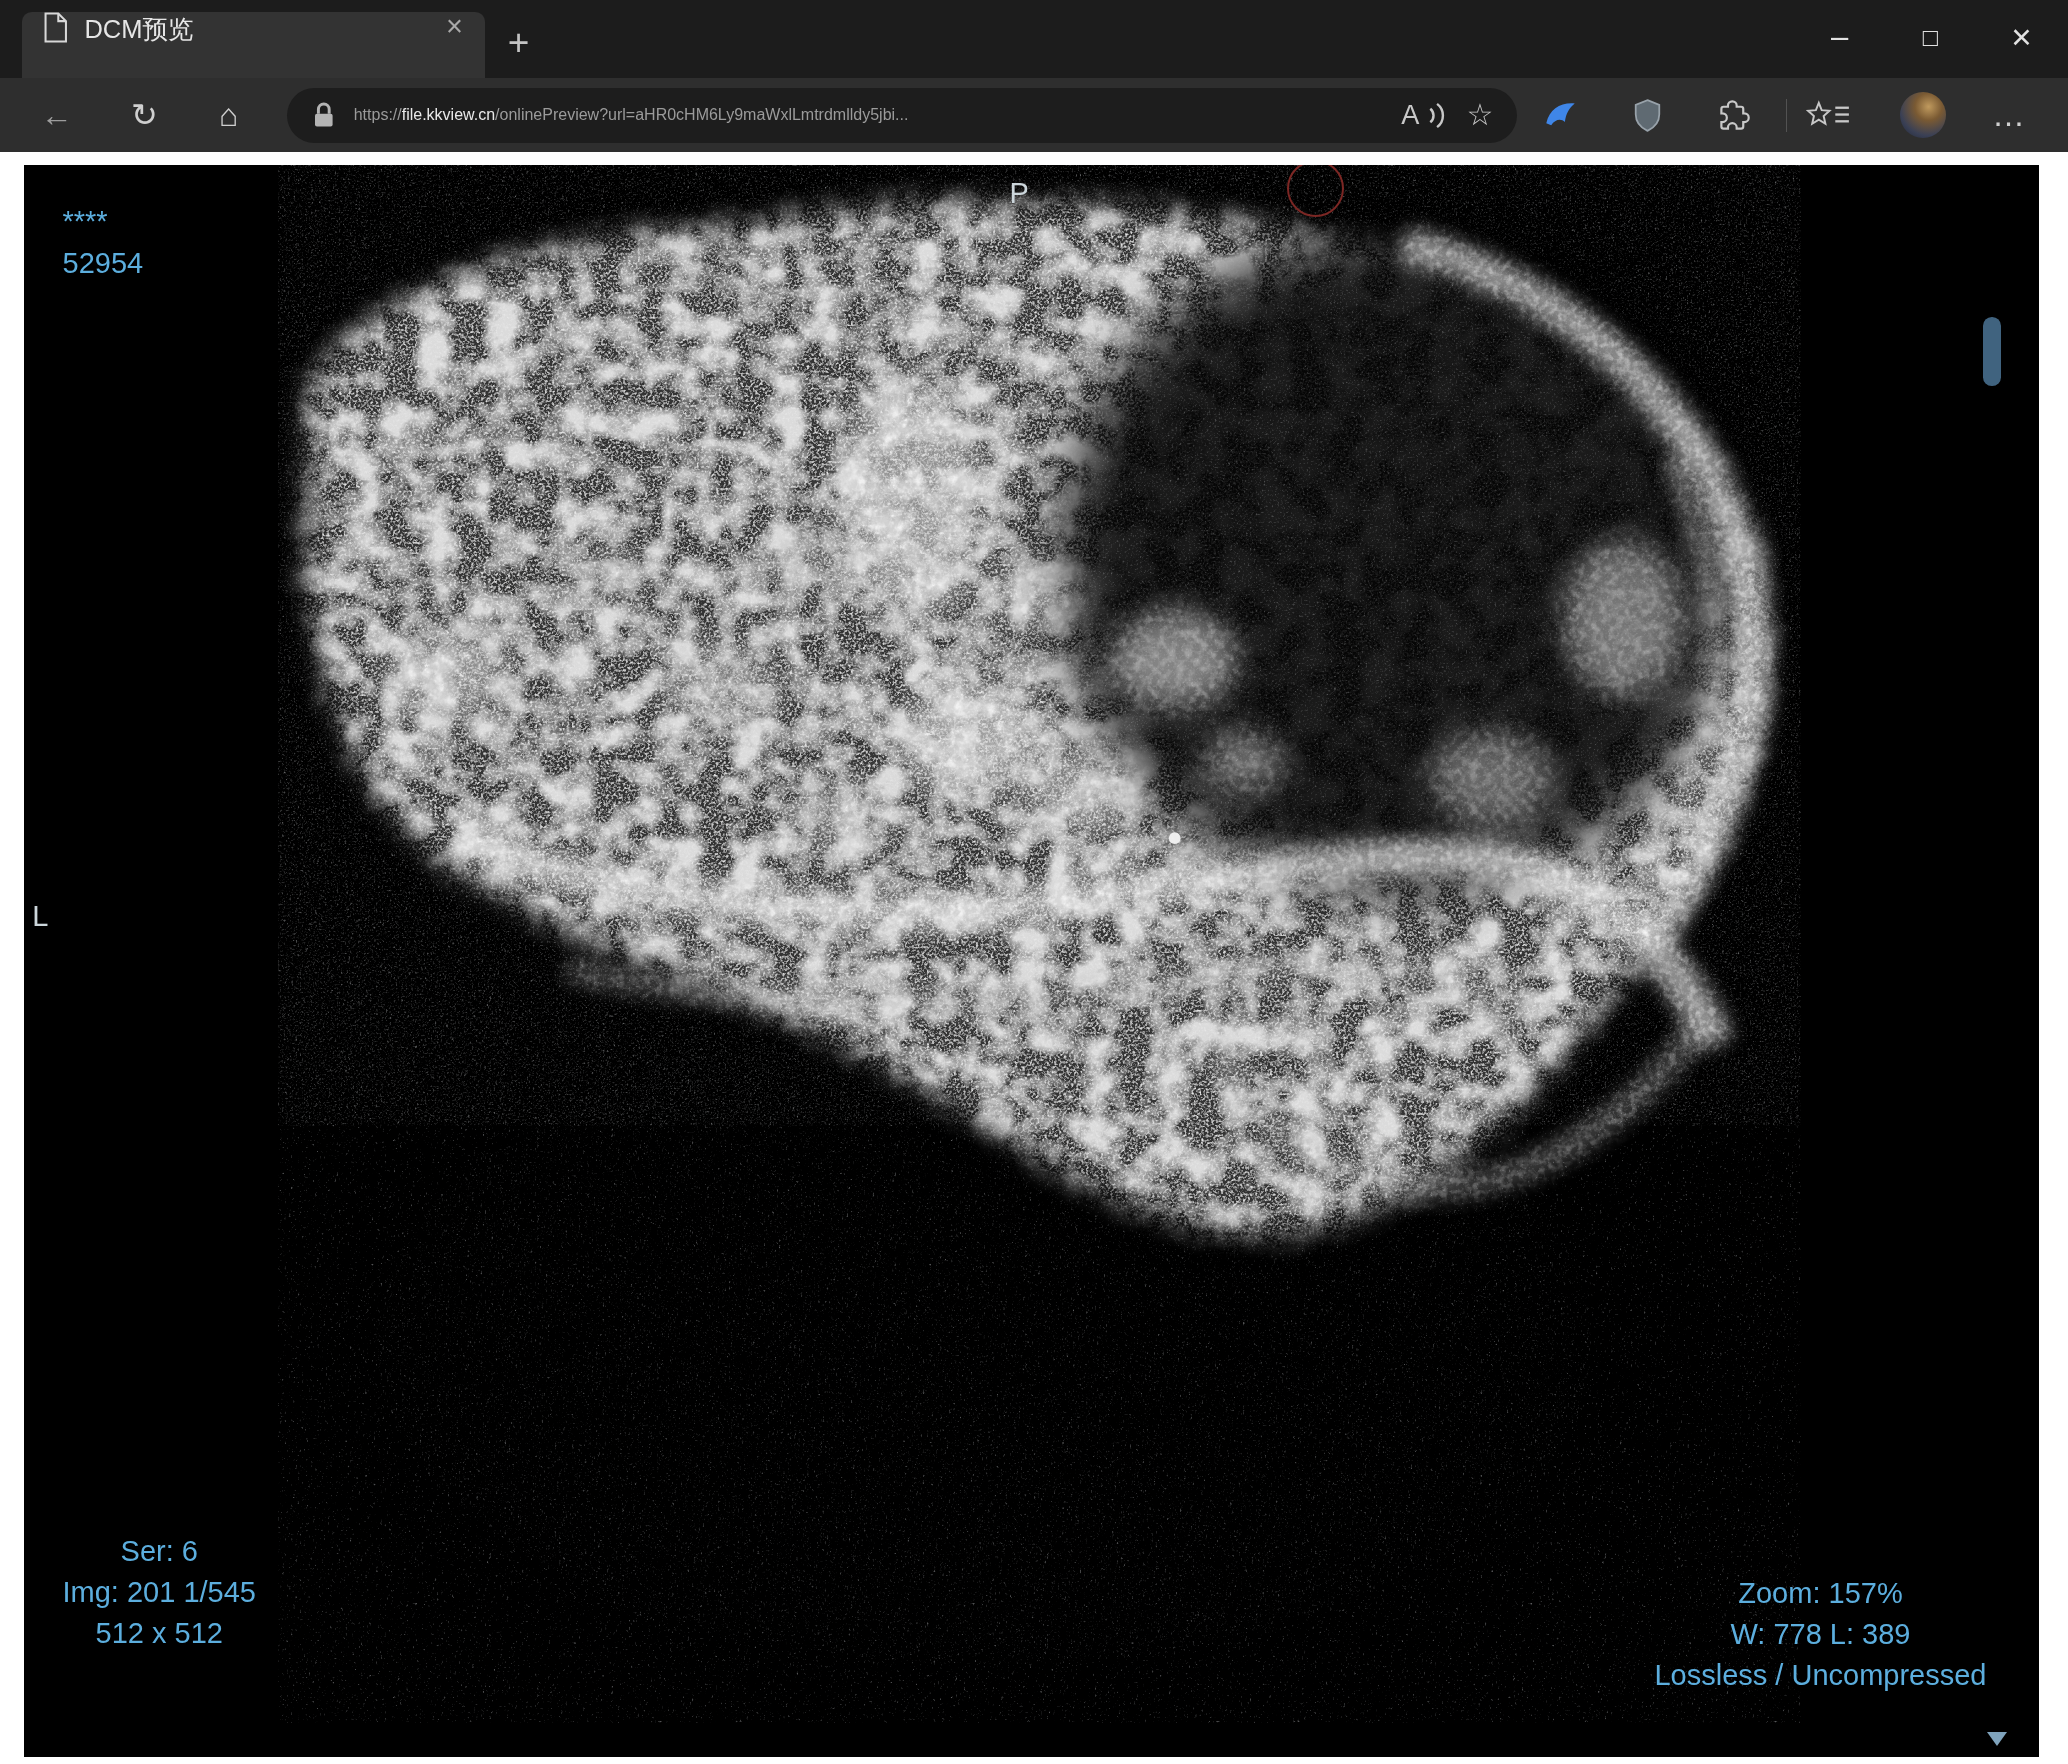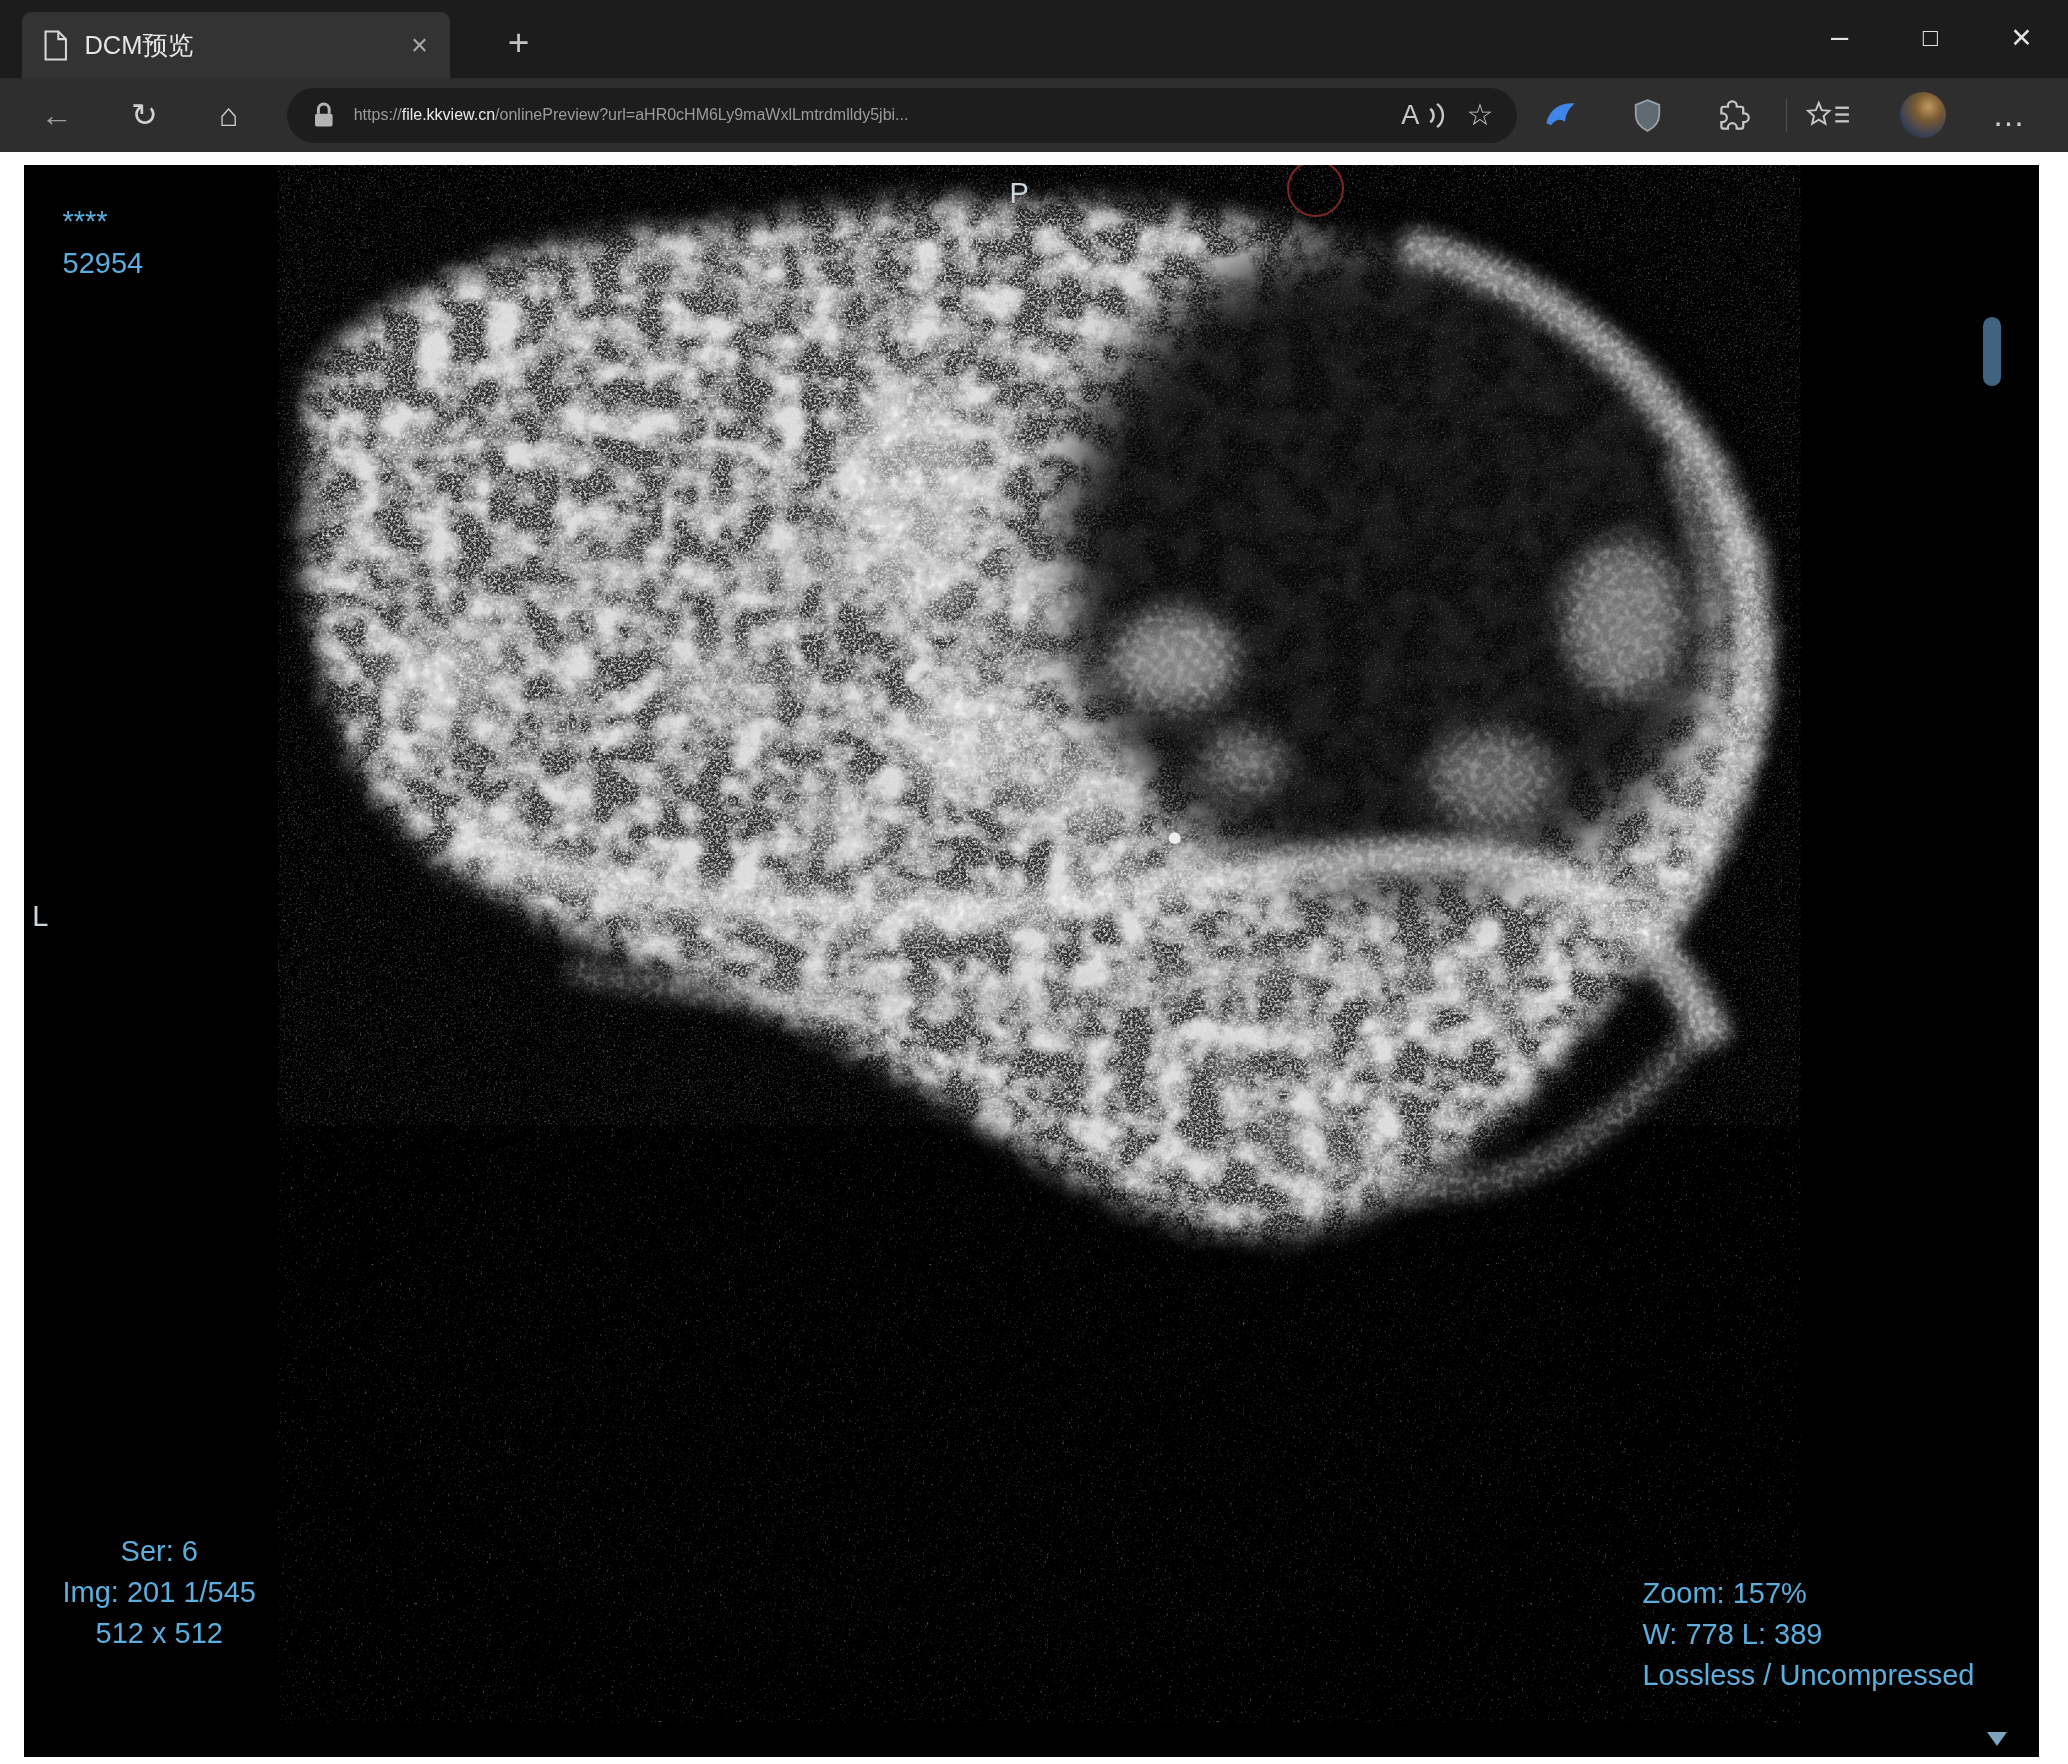--- a/index.html
+++ b/index.html
@@ -2,22 +2,22 @@
 <html><head>
 <meta charset="utf-8">
 <style>
   * { margin:0; padding:0; box-sizing:border-box; }
   html,body { width:2068px; height:1764px; background:#ffffff; overflow:hidden;
               font-family:"Liberation Sans", sans-serif; }
   .page { position:absolute; left:0; top:0; width:2068px; height:1764px; }
 
   
   .tabbar { position:absolute; left:0; top:0; width:2068px; height:78px; background:#1c1c1c; }
-  .tab { position:absolute; left:21.6px; top:11.8px; width:428px; height:67px; background:#333333;
-         border-radius:9.8px 9.8px 0 0; display:flex; align-items:center; }
+  .tab { position:absolute; left:21.6px; top:11.8px; width:463px; height:67px; background:#333333;
+         border-radius:9.8px 9.8px 0 0; display:flex; }
   .favicon { margin-left:21.6px; flex:0 0 auto; }
   .tab-title { margin-left:15.7px; font-size:25.5px; color:#e6e6e6; flex:1;
                white-space:nowrap; overflow:hidden; }
   .tab-close { font-size:29px; color:#a9a9a9; margin-right:21.6px; cursor:default; line-height:1; }
   .newtab { position:absolute; left:495px; top:21.6px; width:47px; height:43px; color:#c3c3c3;
             font-size:37px; display:flex; align-items:center; justify-content:center; }
   .wc { position:absolute; top:9.8px; width:65px; height:55px; color:#e2e2e2;
         display:flex; align-items:center; justify-content:center; }
   .wc-min   { left:1807px; font-size:31px; }
   .wc-max   { left:1898px; font-size:25.5px; }
@@ -52,21 +52,21 @@
   .viewer { position:absolute; left:23.5px; top:165px; width:2015px; height:1592px;
             background:#000; overflow:hidden; }
   .scanfield { position:absolute; left:254px; top:0; width:1523px; height:1558px; }
 
   .ov { position:absolute; color:#5caede; font-size:29px; white-space:nowrap; }
   .ov-topleft  { left:39px; top:35px; line-height:42px; }
   .ov-topright { right:64px; top:35px; text-align:right; line-height:42px; }
   .ov-p { left:986px; top:11.8px; color:#ccd6db; }
   .ov-l { left:8.8px; top:735px; color:#ccd6db; }
   .ov-bottomleft  { left:39px;  top:1366px; line-height:41px;text-align:center; }
-  .ov-bottomright { right:64px; top:1408px; text-align:left; line-height:41px; }
+  .ov-bottomright { right:52px; top:1408px; text-align:center; line-height:41px; }
 
   .red-circle { position:absolute; left:1263px; top:-4.9px; width:57px; height:57px;
                 border:2.9px solid #7c2724; border-radius:50%; }
   .sb-thumb { position:absolute; left:1959px; top:152px; width:18.6px; height:69px;
               border-radius:8.8px; background:#40637f; }
   .sb-arrow { position:absolute; left:1963px; top:1567px; width:0; height:0;
               border-left:10.8px solid transparent; border-right:10.8px solid transparent;
               border-top:14.7px solid #7fa3bc; }
 </style>
 </head>

